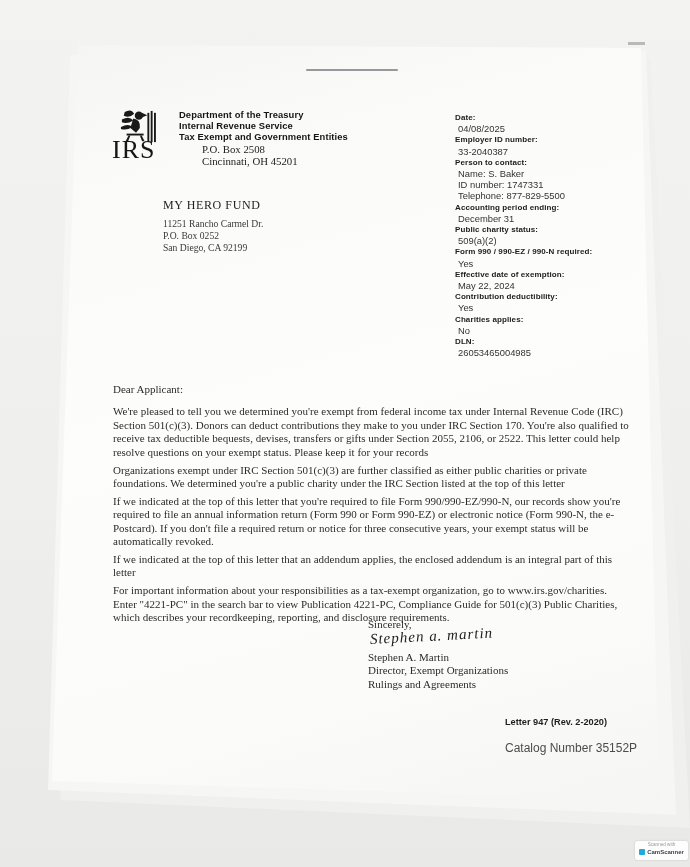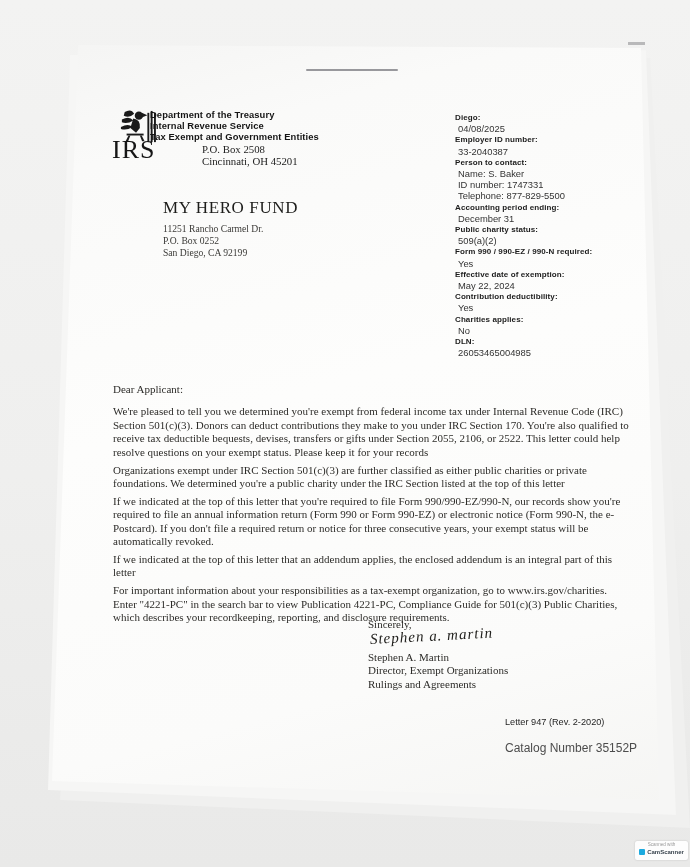--- a/index.html
+++ b/index.html
@@ -21,50 +21,50 @@
   .fold-line{position:absolute;left:306px;top:69px;width:92px;height:2px;
              background:#4a4a52;opacity:.55;filter:blur(.6px);border-radius:1px;}
   .smudge{position:absolute;left:628px;top:42px;width:17px;height:3px;
           background:#b9b9ba;filter:blur(.4px);}
 
   
   .hdr{position:absolute;left:112px;top:108px;}
   .eagle{position:absolute;left:6px;top:2px;}
   .irs-word{position:absolute;left:0px;top:27px;font-family:"Liberation Serif",serif;
             font-size:26px;letter-spacing:1px;color:#161616;}
-  .agency{position:absolute;left:38px;top:2px;font-weight:bold;font-size:9.4px;
+  .agency{position:absolute;left:67px;top:2px;font-weight:bold;font-size:9.4px;
           line-height:10.9px;color:#151515;letter-spacing:.1px;white-space:nowrap;}
   .hq{position:absolute;left:50px;top:35px;font-family:"Liberation Serif",serif;
       font-size:10.8px;line-height:12px;color:#222;white-space:nowrap;margin-left:40px;}
 
   
   .info{position:absolute;left:455px;top:112px;width:185px;}
   .info .lbl{font-weight:bold;font-size:8px;line-height:11.2px;color:#1c1c1c;letter-spacing:.1px;}
   .info .val{font-size:9.4px;line-height:11.2px;color:#333;padding-left:3px;}
 
   
   .rcpt{position:absolute;left:163px;top:198px;font-family:"Liberation Serif",serif;}
-  .rcpt .nm{font-size:17px;letter-spacing:.6px;color:#1d1d1b;margin-bottom:5px;}
+  .rcpt .nm{font-size:12px;letter-spacing:.6px;color:#1d1d1b;margin-bottom:5px;}
   .rcpt .ad{font-size:9.6px;line-height:12.2px;color:#3a3936;}
 
   
   .body{position:absolute;left:113px;top:376px;width:520px;
         font-family:"Liberation Serif",serif;font-size:11px;line-height:13.4px;color:#2d2c29;}
   .body .salut{margin:7px 0 9px 0;}
   .body p{margin:0 0 4.5px 0;}
 
   
   .close{position:absolute;left:368px;top:618px;font-family:"Liberation Serif",serif;
          font-size:11px;line-height:13.4px;color:#2d2c29;}
   .sig{font-style:italic;font-size:15px;color:#23221f;transform:rotate(-3deg);
        transform-origin:left center;margin:2px 0 4px 2px;letter-spacing:1px;white-space:nowrap;}
 
   
   .ftr{position:absolute;left:505px;top:717px;}
-  .ftr .ln{font-weight:normal;font-size:9.2px;color:#1f1f1f;white-space:nowrap;}
+  .ftr .ln{font-weight:bold;font-size:9.2px;color:#1f1f1f;white-space:nowrap;}
   .ftr .cat{font-size:12px;color:#4c4c4c;margin-top:14px;white-space:nowrap;}
 
   
   .badge{position:absolute;left:635px;top:841px;width:53px;height:19px;background:#fdfdfd;
          border-radius:2px;box-shadow:0 0 2px rgba(0,0,0,.18);padding:1px 2px;box-sizing:border-box;}
   .badge .b1{font-size:4.6px;color:#9a9a9a;text-align:center;line-height:6px;}
   .badge .b2{display:flex;align-items:center;justify-content:center;gap:2px;}
   .badge .bicon{width:6px;height:6px;background:#1caadf;border-radius:1px;flex:0 0 auto;}
   .badge .b2 span{font-size:6px;font-weight:bold;color:#39444e;line-height:8px;}
 </style>
@@ -104,21 +104,21 @@
         <div>Internal Revenue Service</div>
         <div>Tax Exempt and Government Entities</div>
       </div>
       <div class="hq">
         <div>P.O. Box 2508</div>
         <div>Cincinnati, OH 45201</div>
       </div>
     </div>
 
     <div class="info">
-      <div class="lbl">Diego:</div>
+      <div class="lbl">Date:</div>
       <div class="val">04/08/2025</div>
       <div class="lbl">Employer ID number:</div>
       <div class="val">33-2040387</div>
       <div class="lbl">Person to contact:</div>
       <div class="val">Name: S. Baker</div>
       <div class="val">ID number: 1747331</div>
       <div class="val">Telephone: 877-829-5500</div>
       <div class="lbl">Accounting period ending:</div>
       <div class="val">December 31</div>
       <div class="lbl">Public charity status:</div>

